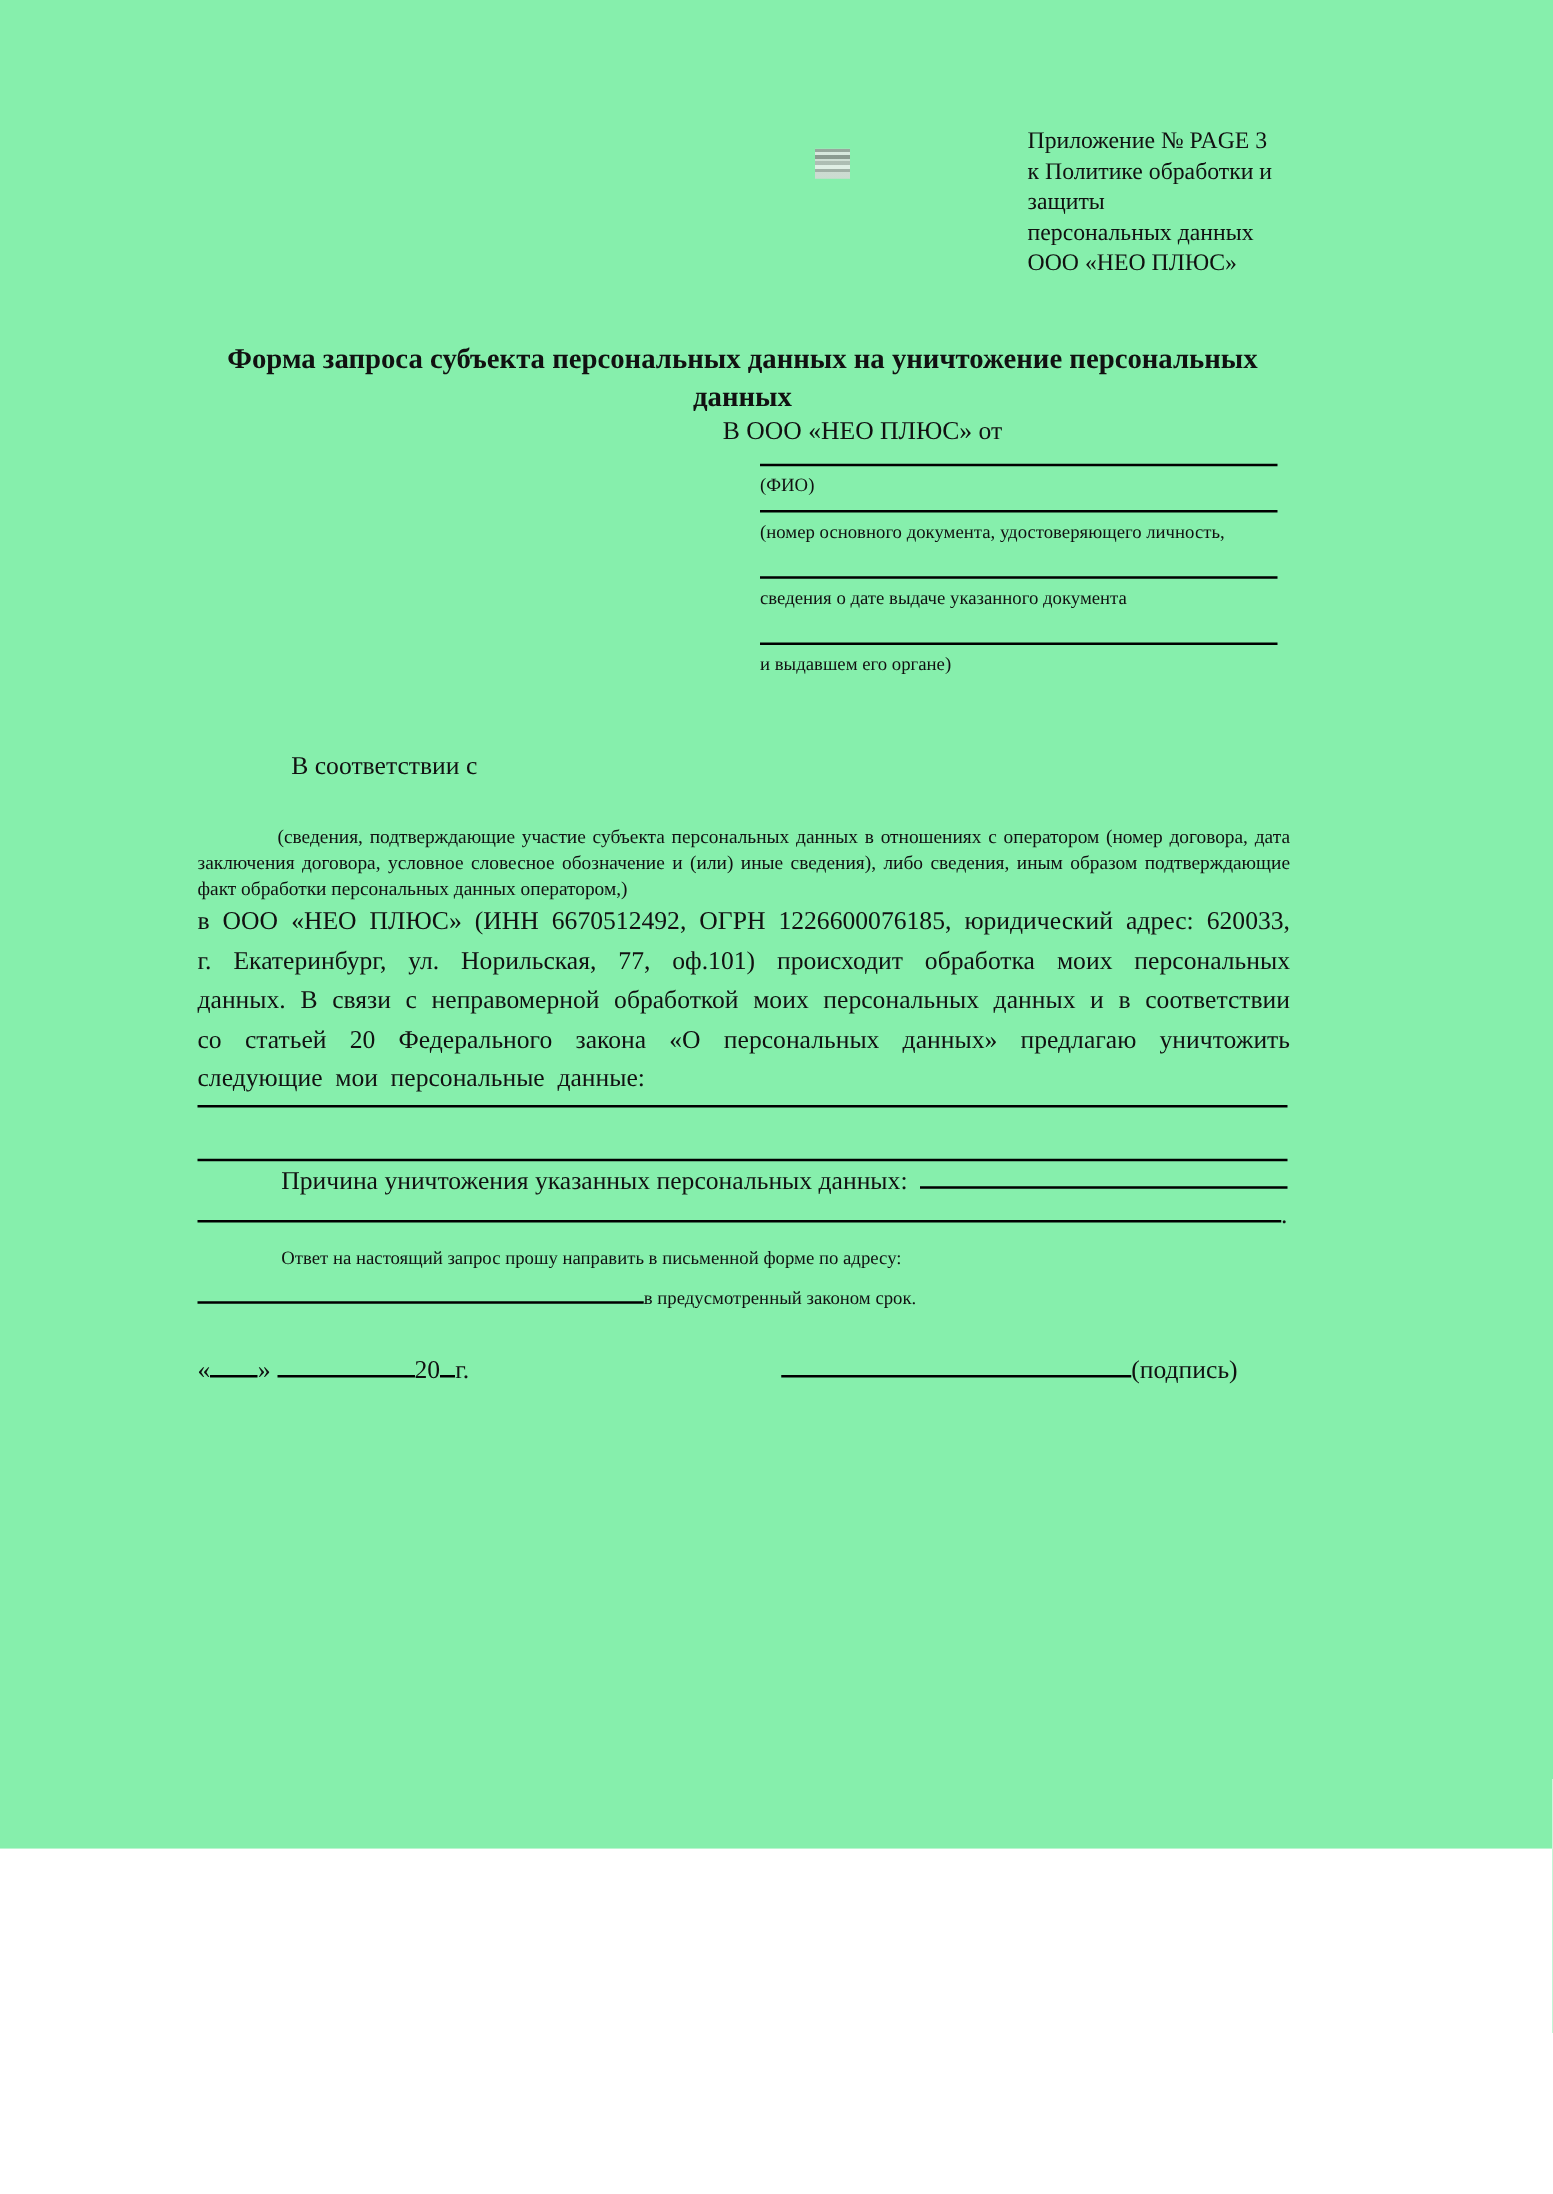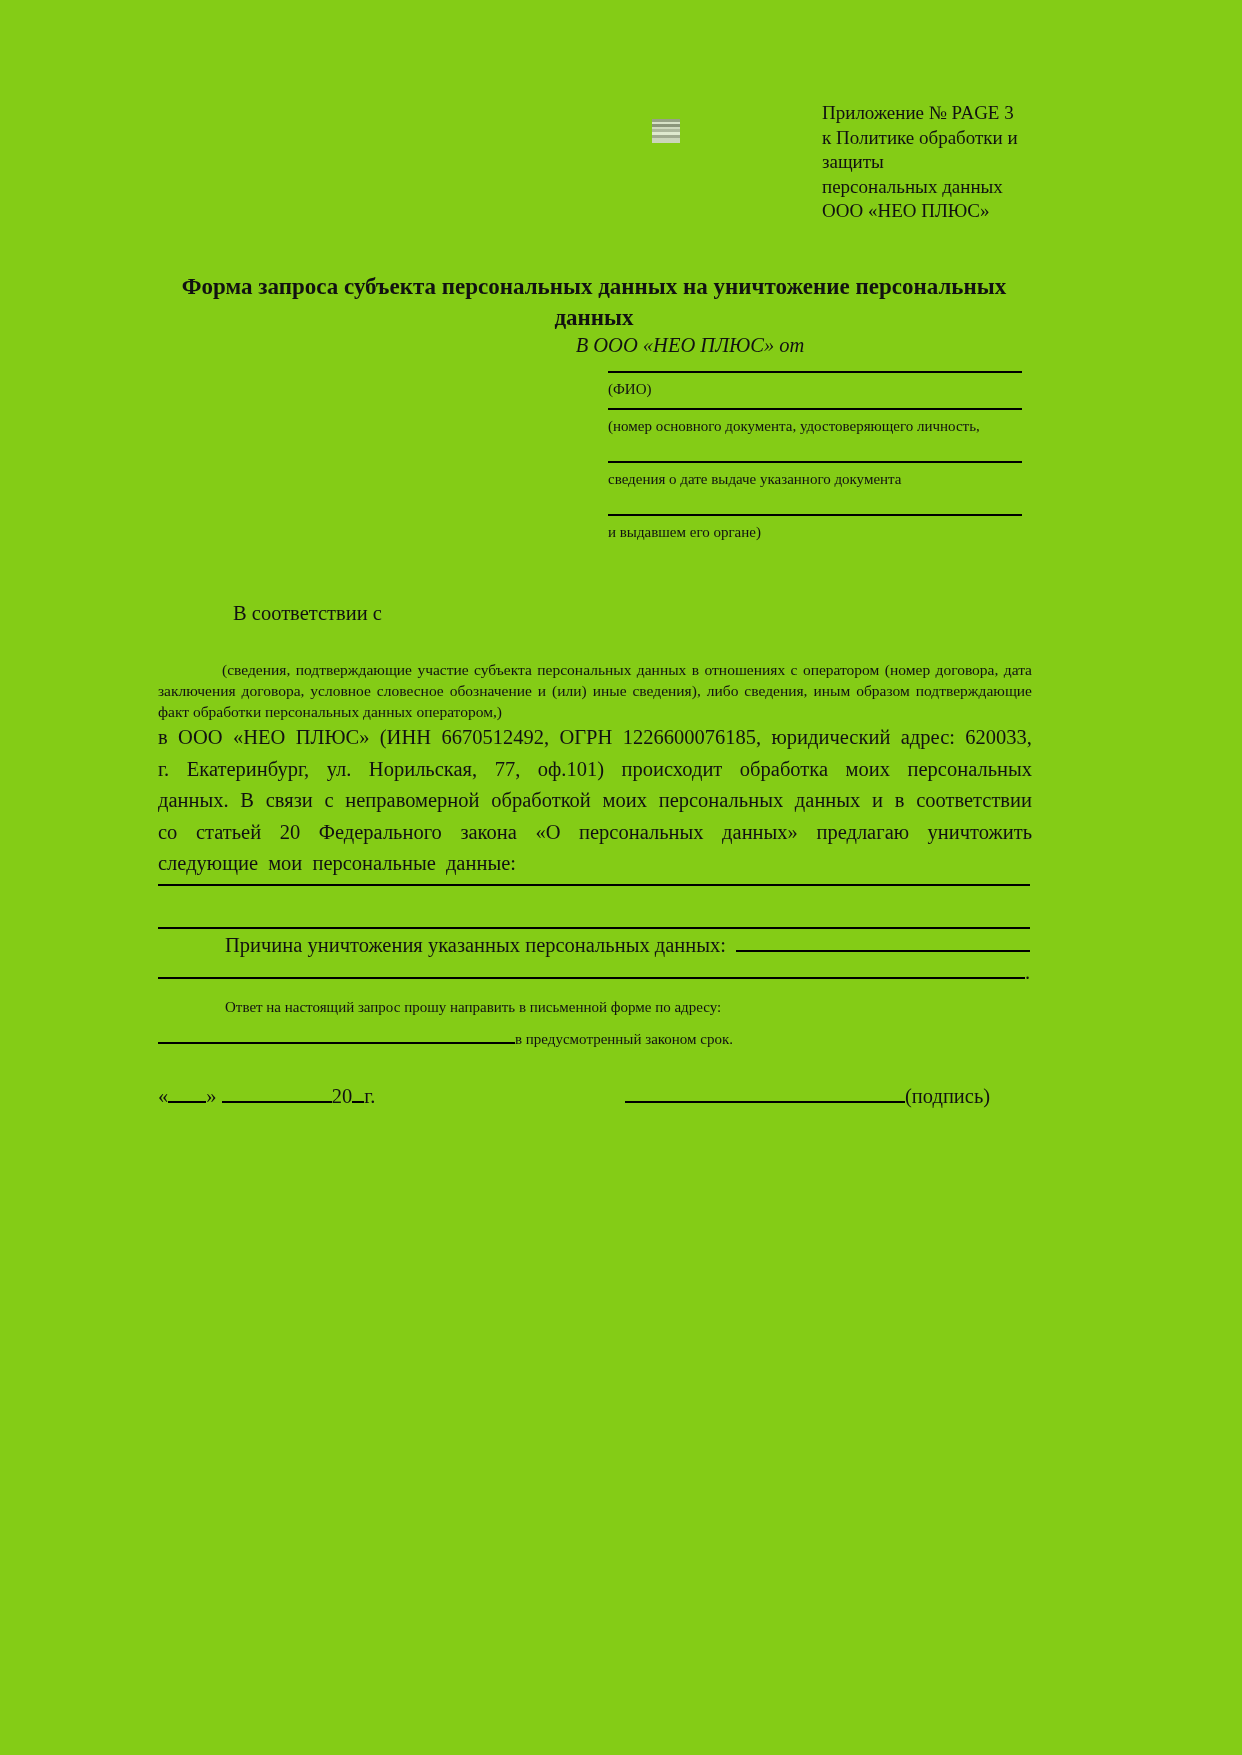--- a/index.html
+++ b/index.html
@@ -1,19 +1,19 @@
 <!DOCTYPE html>
 <html><head>
 <meta charset="utf-8">
 <style>
   html,body{margin:0;padding:0;background:#fff;}
   .page{
     position:relative;
-    width:1242px;height:1755px;
-    background:#84cc16;
+    width:1242px;height:1479px;
+    background:#86efac;
     font-family:"Liberation Serif", serif;
     color:#111;
     overflow:hidden;
   }
   .abs{position:absolute;}
 
   
   .hdr{
     left:822px;top:101px;width:262px;
     font-size:19px;line-height:24.5px;
@@ -29,21 +29,21 @@
     opacity:.85;
   }
 
   .title{
     left:158px;top:271px;width:872px;
     font-size:23px;font-weight:bold;
     text-align:center;line-height:31px;
   }
   .addressee{
     left:360px;top:334px;width:660px;
-    font-size:20.5px;text-align:center;font-style:italic;
+    font-size:20.5px;text-align:center;
   }
 
   
   .fline{left:608px;width:414px;}
   .fline .rule{border-top:2px solid #000;height:0;}
   .fline .cap{font-size:15px;text-align:left;padding-top:8px;color:#111;}
 
   .flex{display:flex;align-items:baseline;}
   .blank-fill{flex:1;border-bottom:2px solid #000;}
   .u{display:inline-block;border-bottom:2px solid #000;}

